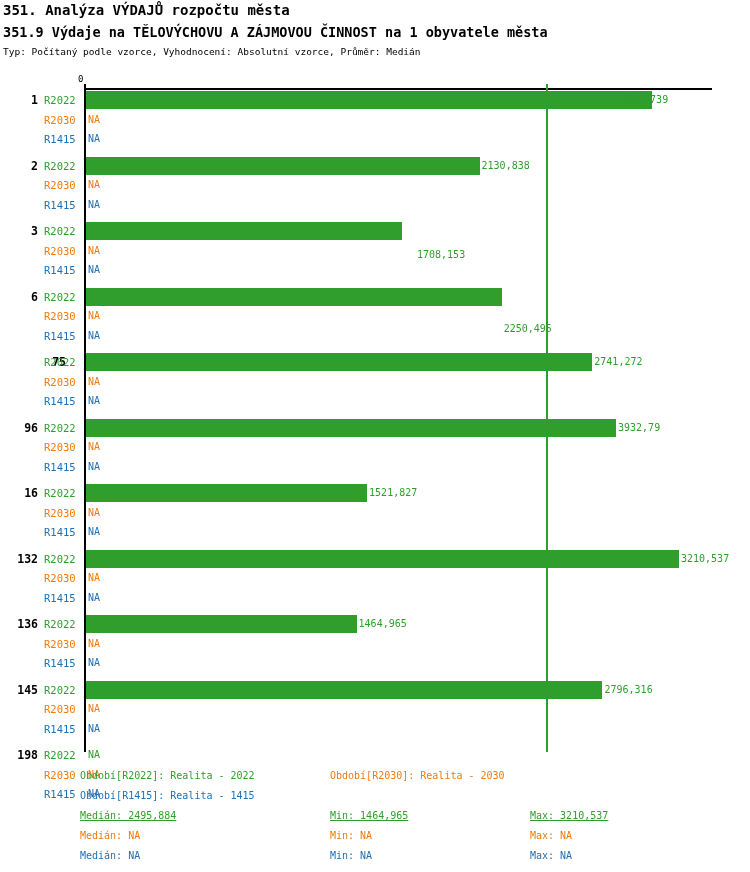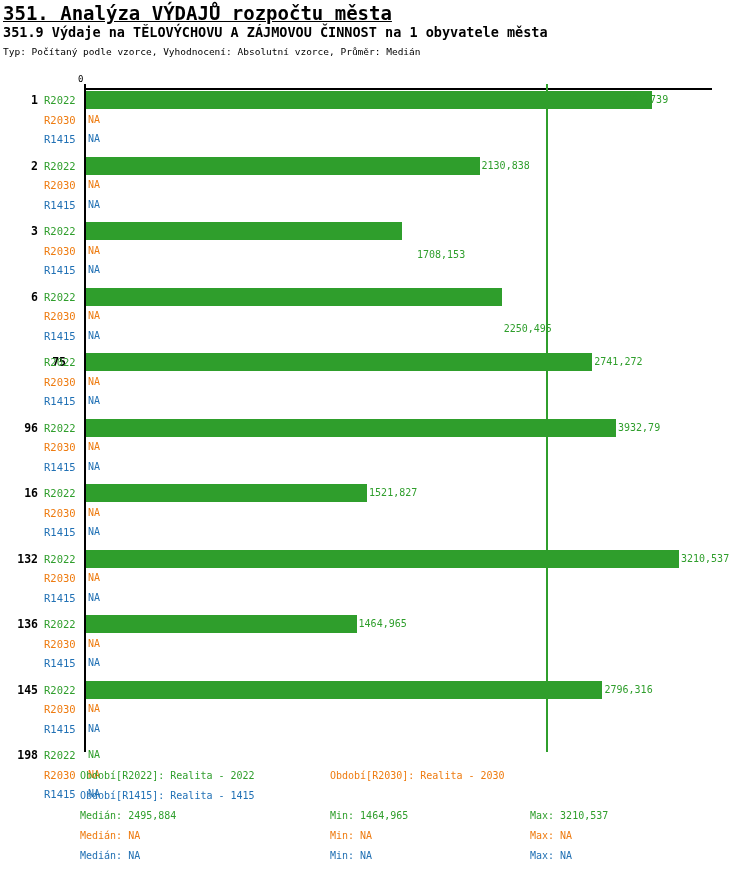--- a/index.html
+++ b/index.html
@@ -12,27 +12,26 @@
     height: 872px;
     position: relative;
     font-family: "DejaVu Sans Mono", monospace;
     color: #000000;
     overflow: hidden;
   }
 
   
   #header { position: absolute; left: 0; top: 0; width: 750px; }
   .title-main {
-    font-size: 19px;
+    font-size: 14px;
     font-weight: bold;
     position: absolute;
     left: 3px; top: 2px;
     white-space: nowrap;
     letter-spacing: 0px;
-    text-decoration: underline;
   }
   .title-sub {
     font-size: 13.5px;
     font-weight: bold;
     position: absolute;
     left: 3px; top: 24px;
     white-space: nowrap;
   }
   .title-type {
     font-size: 9.5px;
@@ -132,21 +131,21 @@
   .legend-cell {
     position: absolute;
     font-size: 10px;
     white-space: nowrap;
   }
   .col-a { left: 80px; }
   .col-b { left: 330px; }
   .col-c { left: 530px; }
   .lg-r0 { top: 8px; }
   .lg-r1 { top: 28px; }
-  .lg-r2 { top: 48px; }
+  .lg-r2 { top: 48px; text-decoration: underline; }
   .lg-r3 { top: 68px; }
   .lg-r4 { top: 88px; }
 </style>
 </head>
 <body>
 
 <div id="header">
   <div class="title-main">351. Analýza VÝDAJŮ rozpočtu města</div>
   <div class="title-sub">351.9 Výdaje na TĚLOVÝCHOVU A ZÁJMOVOU ČINNOST na 1 obyvatele města</div>
   <div class="title-type">Typ: Počítaný podle vzorce, Vyhodnocení: Absolutní vzorce, Průměr: Medián</div>

